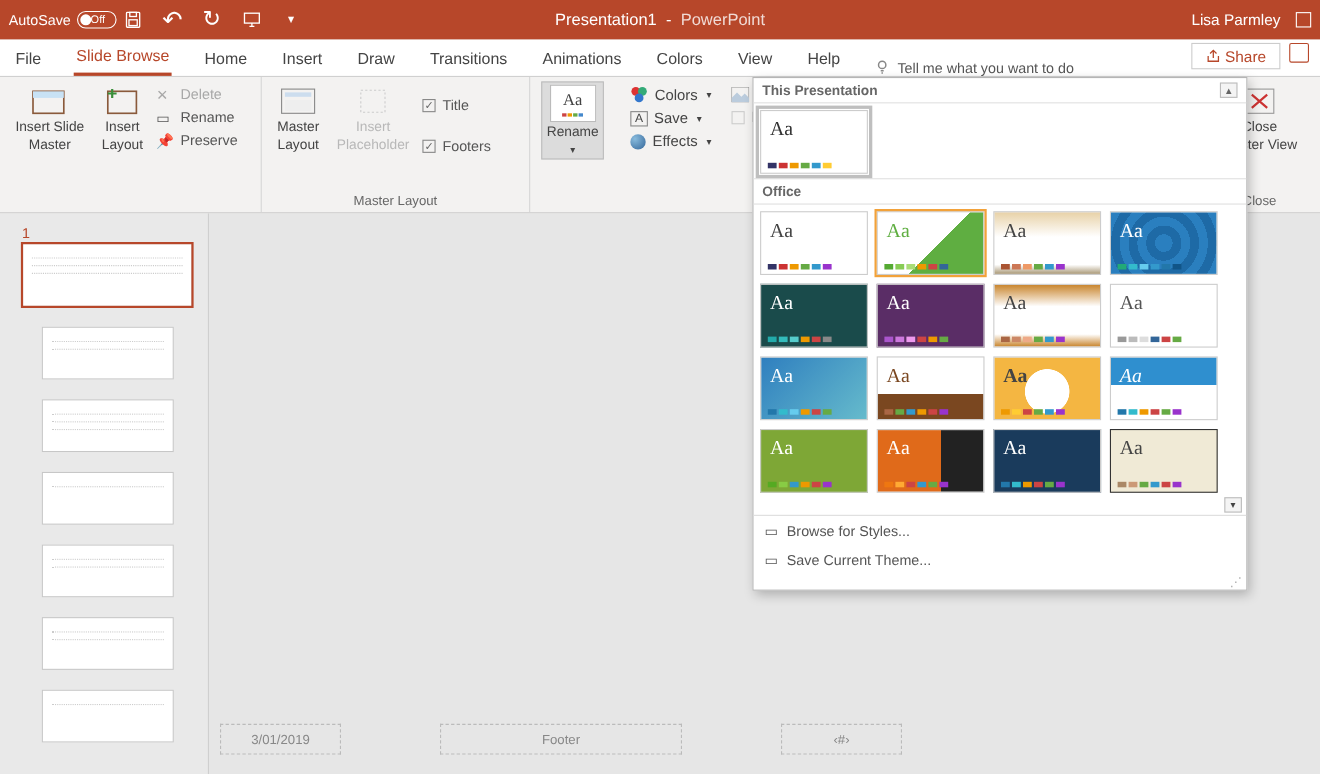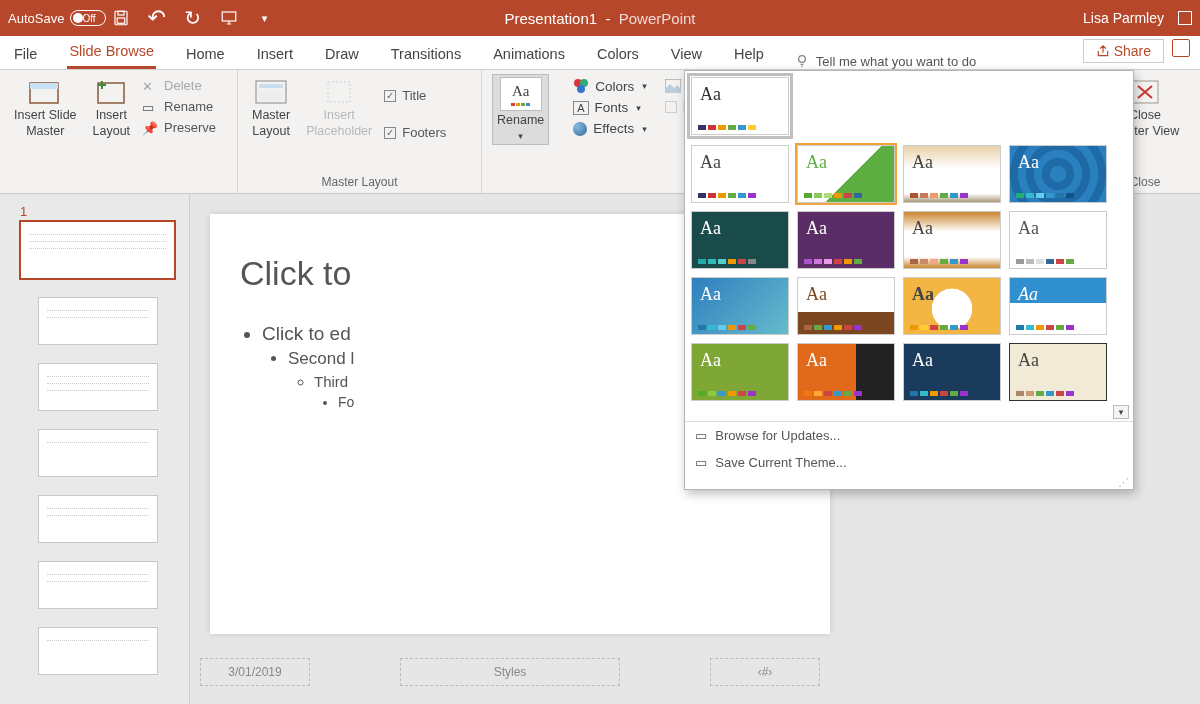--- a/index.html
+++ b/index.html
@@ -244,21 +244,21 @@
             <svg class="colordots" viewBox="0 0 16 16">
               <circle cx="5" cy="5" r="4" fill="#d33"></circle>
               <circle cx="11" cy="5" r="4" fill="#3a7"></circle>
               <circle cx="8" cy="11" r="4" fill="#37c"></circle>
             </svg>
             <span>Colors</span>
             <span style="font-size:9px;margin-left:2px">▾</span>
           </div>
         <div class="row">
             <span style="border:1px solid #888;padding:0 3px;font-size:11px">A</span>
-            <span>Fonts</span>
+            <span>Save</span>
             <span style="font-size:9px;margin-left:2px">▾</span>
           </div>
         <div class="row">
             <span style="width:14px;height:14px;border-radius:50%;background:radial-gradient(circle at 30% 30%,#8bd,#369)"></span>
             <span>Effects</span>
             <span style="font-size:9px;margin-left:2px">▾</span>
           </div>
       </div>
       <div class="drop-col" style="margin-left:10px">
         <div class="row">
@@ -338,49 +338,47 @@
     <div class="thumb sm">
         <div class="tline"></div>
         <div class="tline"></div>
       </div>
     <div class="thumb sm">
         <div class="tline"></div>
       </div>
   </div>
 
   <div class="canvas-wrap">
-    <div class="slide">
-      <h1>Click to</h1>
-      <ul class="bullets">
-        <li>Click to ed</li>
-        <li class="lvl2">Second l</li>
-        <li class="lvl3">Third</li>
-        <li class="lvl4">Fo</li>
-      </ul>
-    </div>
     <div class="footer-row" style="width:620px">
       <div class="footer-box">3/01/2019</div>
-      <div class="footer-box" style="flex:0 0 220px">Styles</div>
+      <div class="footer-box" style="flex:0 0 220px">Footer</div>
       <div class="footer-box">‹#›</div>
     </div>
 
     <div class="themes-panel" style="top:-124px">
+      <div class="panel-header">
+        <span>This Presentation</span>
+        <span class="scrollbtn">▴</span>
+      </div>
       <div class="theme-grid">
         <div class="theme-tile sel" style="background:#fff">
           <span class="aa" style="color:#333">Aa</span>
           <div class="bar">
               <span style="background:#336"></span>
               <span style="background:#c33"></span>
               <span style="background:#e90"></span>
               <span style="background:#6a4"></span>
               <span style="background:#39c"></span>
               <span style="background:#fc3"></span>
             </div>
         </div>
       </div>
+      <div class="panel-header sub">
+          <span>Office</span>
+        </div>
       <div class="theme-grid">
         <div class="theme-tile" style="background:#fff">
             <span class="aa">Aa</span>
             <div class="bar">
               <span style="background:#336"></span>
               <span style="background:#c33"></span>
               <span style="background:#e90"></span>
               <span style="background:#6a4"></span>
               <span style="background:#39c"></span>
               <span style="background:#93c"></span>
@@ -555,21 +553,21 @@
               <span style="background:#93c"></span>
             </div>
           </div>
       </div>
       <div style="display:flex;justify-content:flex-end;padding:0 4px 2px">
           <span class="scrollbtn">▾</span>
         </div>
       <div class="panel-footer">
         <div class="panel-link">
             <span>▭</span>
-            <span>Browse for Updates...</span>
+            <span>Browse for Styles...</span>
           </div>
         <div class="panel-link">
             <span>▭</span>
             <span>Save Current Theme...</span>
           </div>
         <div class="resize-grip">⋰</div>
       </div>
     </div>
   </div>
 </div>

